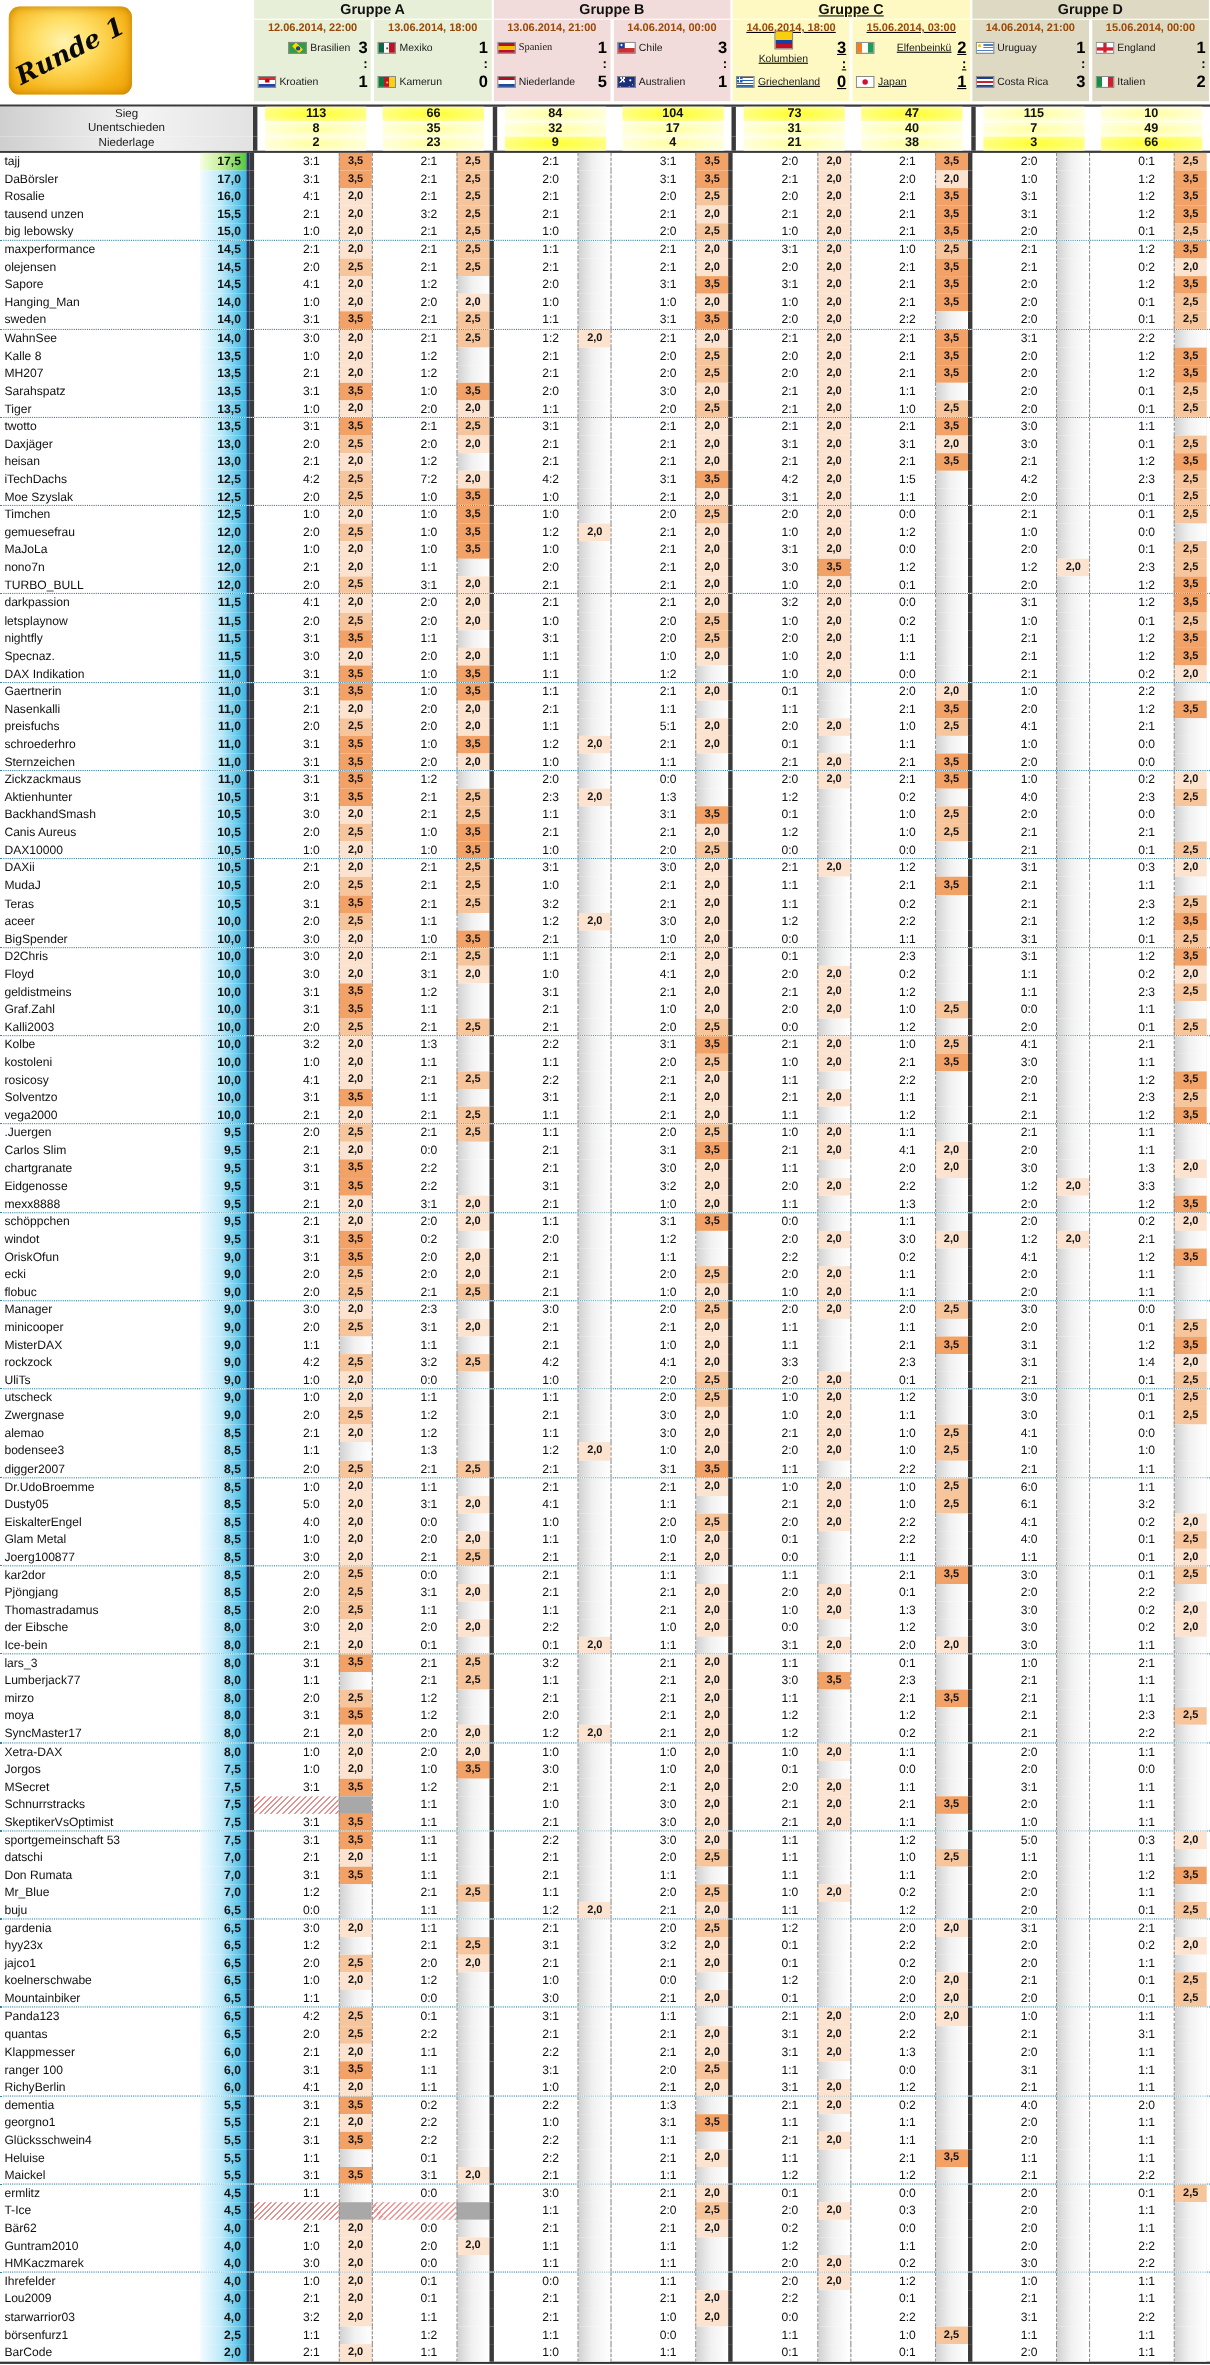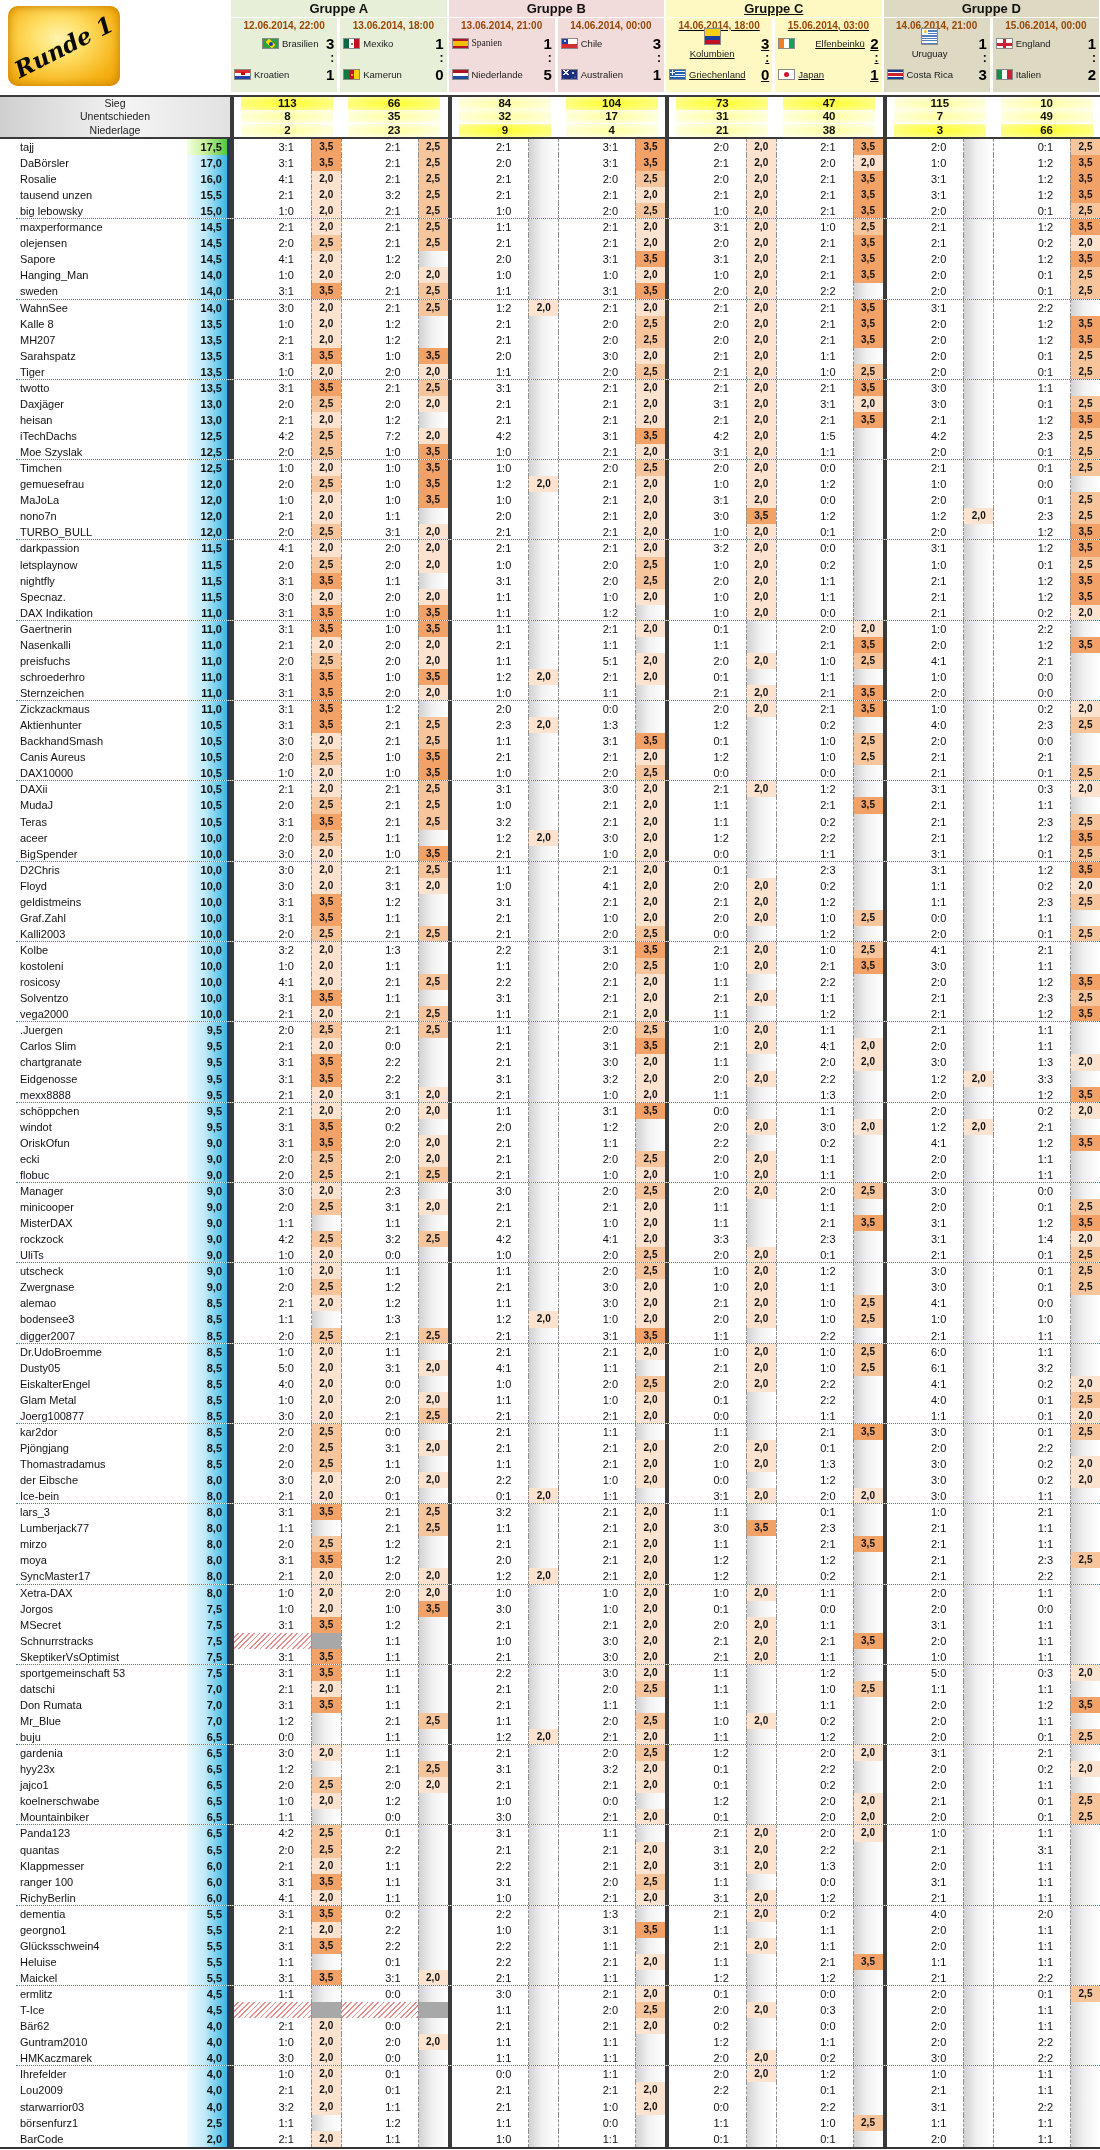--- a/index.html
+++ b/index.html
@@ -60,26 +60,26 @@
   .flag-england{background:#fff;}
   .flag-england::before{left:0;right:0;top:4px;height:3px;background:#d02030;}
   .flag-england::after{left:6.5px;top:0;bottom:0;width:3px;background:#d02030;}
   .flag-italien{background:linear-gradient(90deg,#109246 0 33%,#fff 33% 67%,#d02030 67%);}
   
   .stats{border-top:2px solid #3a3a3a;border-bottom:2px solid #3a3a3a;}
   .stat-row{display:flex;height:13.3px;}
   .stat-label{width:230px;box-sizing:border-box;text-align:center;font-size:10.5px;line-height:13.3px;color:#222;
      background:linear-gradient(90deg,#cfcfcf,#f4f4f4 55%,#e2e2e2);}
   .sgroup{width:217.5px;box-sizing:border-box;border-left:4px solid #3a3a3a;display:flex;}
-  .stat-cell{width:50%;display:flex;justify-content:center;align-items:center;}
+  .stat-cell{width:50%;display:flex;justify-content:center;align-items:flex-end;}
   .stat-val{width:86%;text-align:center;font-weight:bold;font-size:11.5px;line-height:13px;color:#111;
      background:radial-gradient(ellipse at center,#ffff9e 0%,#ffffd8 70%,#fffdf0 100%);}
   .stat-val.hl{background:radial-gradient(ellipse at center,#ffff2e 0%,#ffff7d 70%,#ffffb0 100%);}
   
-  .table{border-bottom:2px solid #333;padding-left:16px;}
+  .table{border-bottom:2px solid #333;}
   .row{display:flex;height:16.07px;line-height:16px;font-size:11px;box-sizing:border-box;color:#111;}
   .row.sep{border-bottom:1px dotted #2f86ad;}
   .c-name{width:182px;box-sizing:border-box;padding-left:4px;white-space:nowrap;overflow:hidden;}
   .c-total{width:45px;box-sizing:border-box;text-align:right;padding-right:5px;font-weight:bold;
      background:linear-gradient(90deg,#f2fbff 0%,#bfeaf8 45%,#38b6e3 100%);border-right:3px solid #1f3864;}
   .c-total.leader{background:linear-gradient(90deg,#f4ffe0 0%,#c8f09a 45%,#52c73e 100%);}
   .pgroup{width:217.5px;box-sizing:border-box;border-left:4px solid #3a3a3a;display:flex;}
   .pred{width:76.75px;box-sizing:border-box;text-align:right;padding-right:17px;white-space:nowrap;}
   .pred.second{border-left:1px dashed #909090;}
   .pred.hatch{background:repeating-linear-gradient(135deg,#fff 0 2.5px,#e89090 2.5px 3.8px);}
@@ -208,21 +208,21 @@
             </div>
           </div>
         </div>
       </div>
       <div class="group-h">
         <div class="group-title tint-d">Gruppe D</div>
         <div class="cards">
           <div class="card tint-d">
             <div class="date">14.06.2014, 21:00</div>
             <div class="teams">
-              <div class="team" style="grid-area: 1 / 1; flex-direction: column;">
+              <div class="team" style="grid-area: 1 / 1;">
                 <span class="flag flag-uruguay"></span>
                 <span>Uruguay</span>
               </div>
               <div class="score" style="grid-area: 1 / 2;">1</div>
               <div class="team" style="grid-area: 3 / 1;">
                 <span class="flag flag-costarica"></span>
                 <span>Costa Rica</span>
               </div>
               <div class="score" style="grid-area: 3 / 2;">3</div>
               <div class="colon" style="grid-area: 2 / 2;">:</div>

